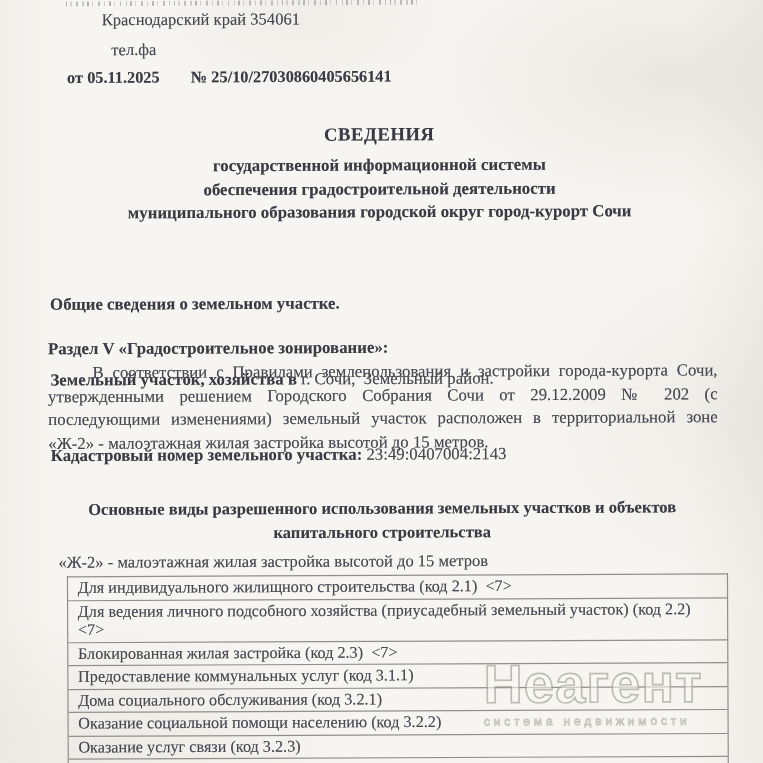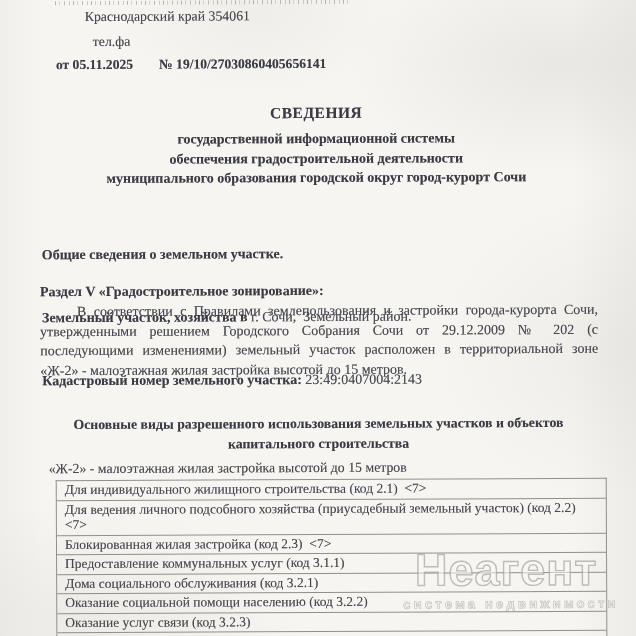--- a/index.html
+++ b/index.html
@@ -74,49 +74,49 @@
     border-bottom:1px solid #8f8f8c;
     padding:1px 8px 2px 8px;
     line-height:15.5px;
     min-height:18px;
     white-space:pre-wrap;
   }
 
   
   .watermark{
     position:absolute; left:402px; top:546px; width:206px;
-    text-align:center;
+    text-align:left;
     font-family:"Liberation Sans", sans-serif;
     pointer-events:none;
     text-shadow:none;
   }
   .wm-title{
     font-size:45px; line-height:50px; font-weight:bold; letter-spacing:1px;
     color:rgba(249,248,244,0.55);
     -webkit-text-stroke:1.4px rgba(158,156,150,0.65);
   }
   .wm-sub{
     margin-top:1px;
-    font-size:13px; font-weight:bold; letter-spacing:3.2px;
+    font-size:10px; font-weight:normal; letter-spacing:3.2px;
     color:rgba(249,248,244,0.60);
     -webkit-text-stroke:0.7px rgba(162,160,154,0.60);
     white-space:nowrap;
   }
 </style>
 </head>
 <body>
 
 <div class="page">
   <div class="tilt">
 
     <div class="cutline"></div>
     <div class="lh-region">Краснодарский край 354061</div>
     <div class="lh-phone">тел.фа</div>
     <div class="ref-line">
-      <span>от 05.11.2025</span><span class="num">№ 19/10/27030860405656141</span>
+      <span>от 05.11.2025</span><span class="num">№ 25/10/27030860405656141</span>
     </div>
 
     <div class="title-block">
       <div class="title-main">СВЕДЕНИЯ</div>
       <div class="title-sub">государственной информационной системы</div>
       <div class="title-sub">обеспечения градостроительной деятельности</div>
       <div class="title-sub">муниципального образования городской округ город-курорт Сочи</div>
     </div>
 
     <div class="general">

